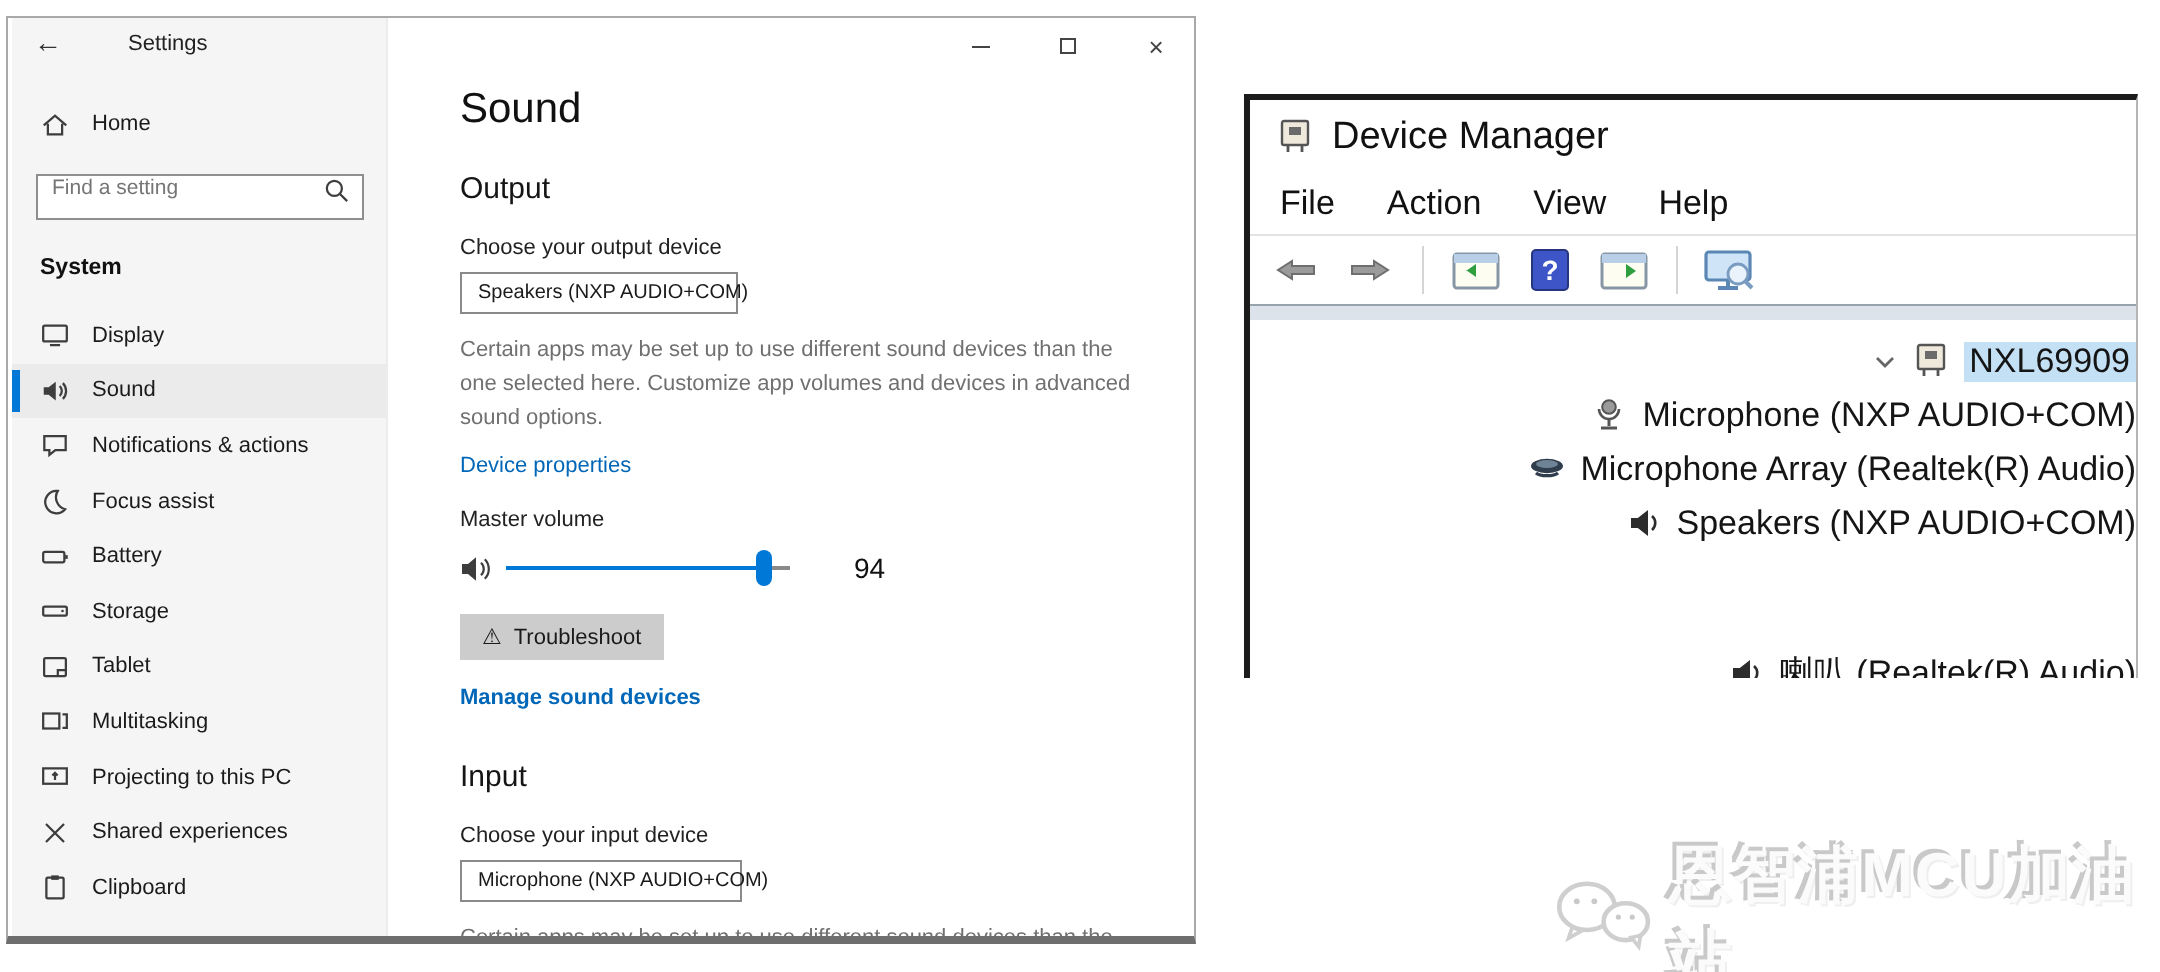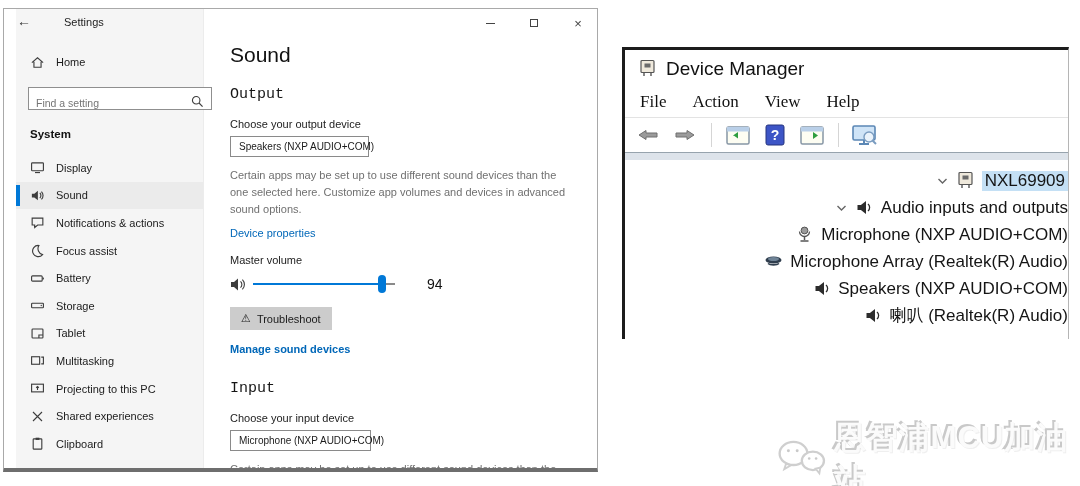--- a/index.html
+++ b/index.html
@@ -15,41 +15,41 @@
   }
   .s-titlebar { position:absolute; left:0; top:0; width:100%; height:28px; }
   .back-arrow { position:absolute; left:13px; top:4px; font-size:14px; color:#333; cursor:pointer; }
   .s-title { position:absolute; left:60px; top:7px; font-size:11px; color:#222; }
   .win-controls { position:absolute; right:8px; top:0; height:28px; display:flex; align-items:center; gap:22px; }
   .wc { width:22px; height:20px; display:flex; align-items:center; justify-content:center; color:#444; font-size:13px; }
   .wc .minline { width:9px; height:1px; background:#444; }
   .wc .maxbox { width:8px; height:8px; border:1px solid #444; }
 
   .sidebar {
-    position:absolute; left:12px; top:0; width:188px; height:100%;
+    position:absolute; left:2px; top:0; width:188px; height:100%;
     background:#f5f5f5; border-right:1px solid #ececec; padding-top:40px;
   }
   .side-row { display:flex; align-items:center; gap:11px; height:26px; padding-left:14px;
               font-size:11px; color:#1b1b1b; position:relative; cursor:pointer; }
   .side-row.home { margin-bottom:12px; }
-  .search-box { margin:2px 12px 10px 12px; width:184px; height:23px; background:#fff;
-                border:1px solid #8f8f8f; display:flex; align-items:flex-end; }
+  .search-box { margin:2px 12px 10px 12px; width:164px; height:23px; background:#fff;
+                border:1px solid #8f8f8f; display:flex; align-items:flex-start; }
   .search-box input { border:none; outline:none; flex:1; font-size:10.5px; padding-left:7px;
                       font-family:inherit; color:#222; background:transparent; }
   .search-box .mag { margin-right:6px; }
   .side-section { font-size:11.5px; font-weight:bold; color:#111; padding-left:14px; margin:18px 0 14px 0; }
   .nav-item { height:27.6px; }
   .nav-item.selected { background:#ebebeb; }
   .nav-item.selected::before { content:""; position:absolute; left:0; top:3px; bottom:3px; width:4px; background:#0078d7; }
   .icon16 { width:15px; height:15px; flex:0 0 15px; display:inline-block; }
   .icon16 svg { width:15px; height:15px; stroke:#3d3d3d; fill:none; stroke-width:1.2; }
 
   .s-main { position:absolute; left:226px; top:28px; width:369px; height:436px; }
   .page-title { font-size:21px; color:#111; font-weight:400; margin:6px 0 0 0; }
-  .sec-heading { font-size:15px; color:#151515; margin-top:19px;font-family:Liberation Mono, monospace; }
+  .sec-heading { font-size:15px; color:#151515; margin-top:19px; }
   .field-label { font-size:11px; color:#222; margin-top:15px; }
   .select-box { margin-top:6px; width:139px; height:21px; border:1px solid #8a8a8a; background:#fff;
                 display:flex; align-items:center; justify-content:space-between; padding:0 6px 0 8px; cursor:pointer; }
   .select-box .sel-text { font-size:10px; color:#1a1a1a; white-space:nowrap; }
   .desc { margin-top:10px; width:342px; font-size:11px; line-height:1.55; color:#707070; }
   .link { margin-top:9px; font-size:11px; color:#0067b8; cursor:pointer; width:max-content; }
   .volume-row { margin-top:9px; display:flex; align-items:center; }
   .vol-icon { width:17px; height:15px; }
   .slider { position:relative; width:142px; height:18px; margin-left:6px; }
   .slider .track { position:absolute; top:8px; left:0; width:100%; height:2px; background:#8a8a8a; }
@@ -64,21 +64,21 @@
   
   .devmgr-window {
     position:absolute; left:622px; top:47px; width:447px; height:292px; background:#fff;
     border-top:3px solid #1c1c1c; border-left:3px solid #1c1c1c; border-right:1px solid #b5b5b5;
     overflow:hidden;
   }
   .dm-titlebar { display:flex; align-items:center; gap:9px; height:37px; padding-left:13px; }
   .dm-title { font-size:19px; color:#111; }
   .dm-menubar { display:flex; gap:26px; height:31px; align-items:center; padding-left:15px;
                 font-size:17px; color:#111; border-bottom:1px solid #e3e3e3; }
-  .dm-menu { cursor:pointer;font-family:Liberation Serif, serif; }
+  .dm-menu { cursor:pointer; }
   .dm-toolbar { display:flex; align-items:center; gap:9px; height:34px; padding-left:9px; }
   .dm-toolband { height:8px; background:#dde3ea; border-top:1px solid #97a3ad; }
   .tb-sep { width:1px; height:24px; background:#d5d5d5; margin:0 3px; }
   .tb-btn { display:flex; align-items:center; justify-content:center; width:28px; height:26px; cursor:pointer; }
   .dm-tree { padding-top:7px; font-size:17px; color:#151515; }
   .tree-row { display:flex; align-items:center; height:27px; gap:7px; white-space:nowrap;justify-content:flex-end; }
   .chev { width:13px; height:13px; flex:0 0 13px; }
   .t-icon { width:19px; height:19px; flex:0 0 19px; }
   .root-label { background:#c4e0f5; padding:0 3px; cursor:default; }
   .tree-label { cursor:default; }
@@ -345,30 +345,20 @@
           <polyline points="2.5,5 6.5,9 10.5,5" fill="none" stroke="#666" stroke-width="1.4"></polyline>
         </svg>
       <svg class="t-icon" viewBox="0 0 19 19">
         <rect x="3" y="1.5" width="13" height="12" rx="1" fill="#efe9dc" stroke="#555" stroke-width="1.2"></rect>
         <rect x="6.5" y="4.5" width="6" height="4" fill="#6b6b6b"></rect>
         <line x1="6" y1="13.5" x2="6" y2="17" stroke="#555" stroke-width="1.4"></line>
         <line x1="13" y1="13.5" x2="13" y2="17" stroke="#555" stroke-width="1.4"></line>
       </svg>
       <span class="root-label">NXL69909</span>
     </div>
-    <div class="tree-row" style="padding-left:46px;">
-      <svg class="chev" viewBox="0 0 13 13">
-          <polyline points="2.5,5 6.5,9 10.5,5" fill="none" stroke="#666" stroke-width="1.4"></polyline>
-        </svg>
-      <svg class="t-icon" viewBox="0 0 19 19">
-          <path d="M2.5 7v5h3.4L11 16V3L5.9 7z" fill="#2c2c2c"></path>
-          <path d="M13 6a4.6 4.6 0 010 7" fill="none" stroke="#2c2c2c" stroke-width="1.3"></path>
-        </svg>
-      <span class="tree-label">Audio inputs and outputs</span>
-    </div>
     <div class="tree-row" style="padding-left:104px;">
       <svg class="t-icon" viewBox="0 0 19 19">
           <circle cx="9.5" cy="5.5" r="3.4" fill="#9a9a9a" stroke="#555"></circle>
           <path d="M4.5 6.5a5 5 0 0010 0" fill="none" stroke="#555" stroke-width="1.3"></path>
           <line x1="9.5" y1="11.5" x2="9.5" y2="15" stroke="#555" stroke-width="1.5"></line>
           <line x1="5.5" y1="16" x2="13.5" y2="16" stroke="#555" stroke-width="1.5"></line>
         </svg>
       <span class="tree-label">Microphone (NXP AUDIO+COM)</span>
     </div>
     <div class="tree-row" style="padding-left:104px;">
@@ -379,21 +369,21 @@
         </svg>
       <span class="tree-label">Microphone Array (Realtek(R) Audio)</span>
     </div>
     <div class="tree-row" style="padding-left:104px;">
       <svg class="t-icon" viewBox="0 0 19 19">
           <path d="M3.5 7v5h3.4L12 16V3L6.9 7z" fill="#2c2c2c"></path>
           <path d="M14 6a4.6 4.6 0 010 7" fill="none" stroke="#2c2c2c" stroke-width="1.3"></path>
         </svg>
       <span class="tree-label">Speakers (NXP AUDIO+COM)</span>
     </div>
-    <div class="tree-row" style="padding-left:120px;">
+    <div class="tree-row" style="padding-left:120px;margin-top:48px;">
       <svg class="t-icon" viewBox="0 0 19 19">
           <path d="M3.5 7v5h3.4L12 16V3L6.9 7z" fill="#2c2c2c"></path>
           <path d="M14 6a4.6 4.6 0 010 7" fill="none" stroke="#2c2c2c" stroke-width="1.3"></path>
         </svg>
       <span class="tree-label">喇叭 (Realtek(R) Audio)</span>
     </div>
   </div>
 </div>
 
 <div class="watermark">

